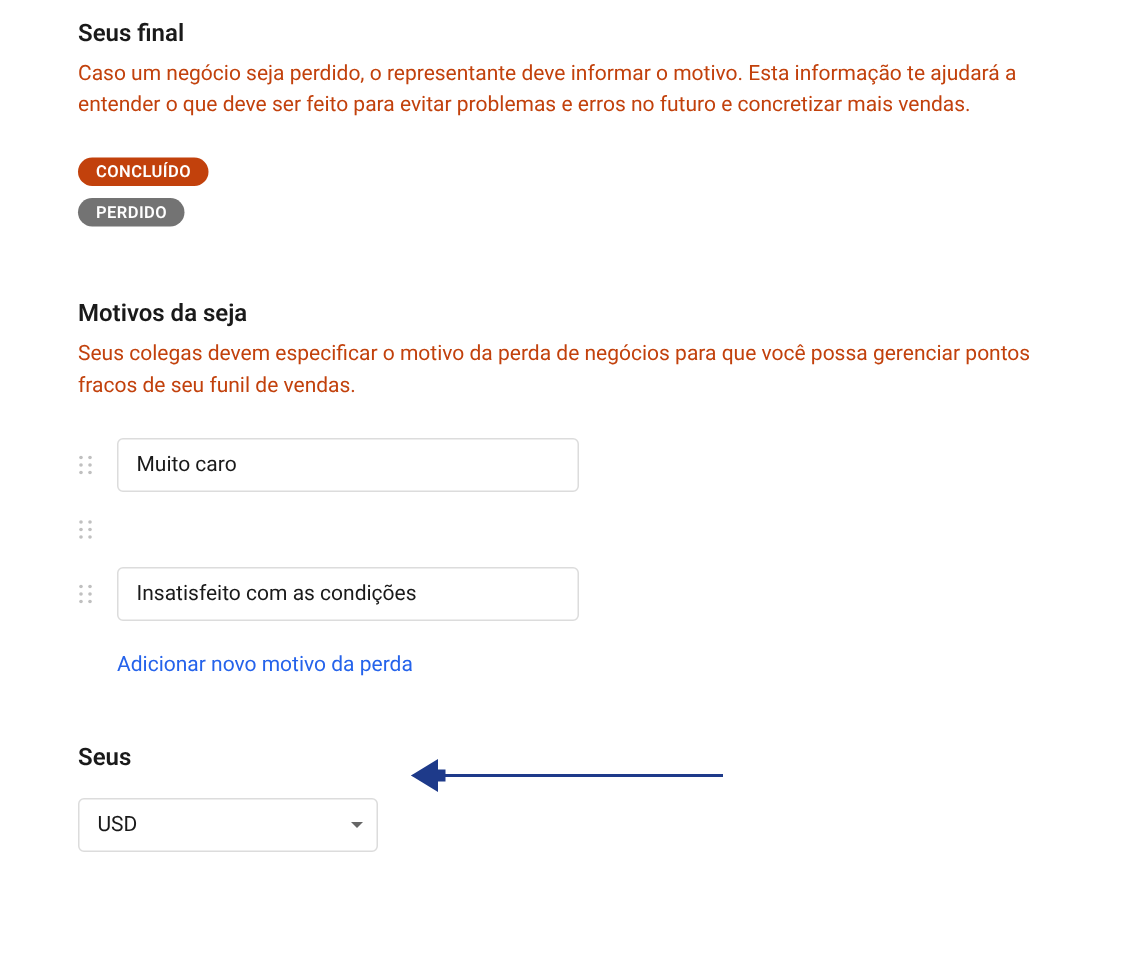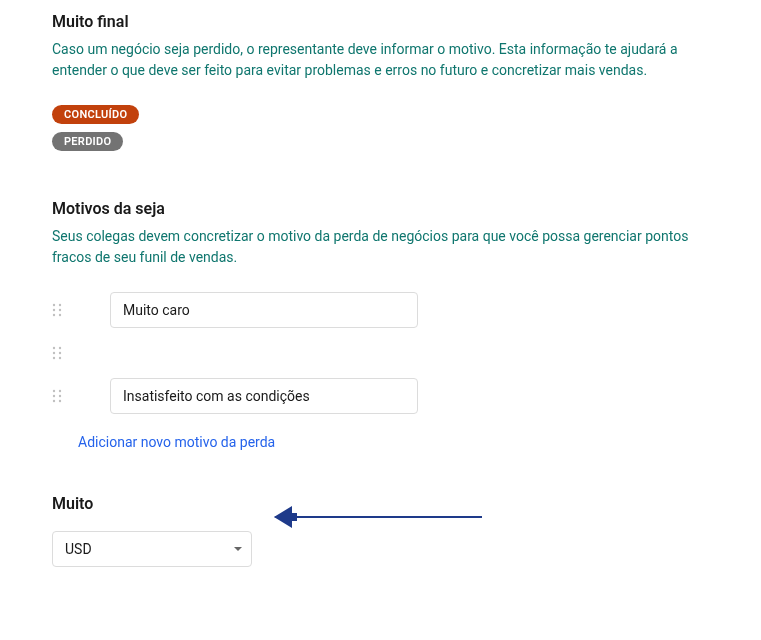--- a/index.html
+++ b/index.html
@@ -16,21 +16,21 @@
     }
     .section-title {
       font-size: 16px;
       font-weight: 600;
       color: #1a1a1a;
       margin-bottom: 8px;
     }
     .section-desc {
       font-size: 14px;
       line-height: 1.5;
-      color: #0f766e;
+      color: #c2410c;
       margin-bottom: 24px;
     }
     .badge {
       display: inline-block;
       padding: 3px 12px;
       border-radius: 12px;
       font-size: 11px;
       font-weight: 600;
       letter-spacing: 0.3px;
       color: #ffffff;
@@ -45,21 +45,20 @@
     .badges-wrap {
       display: flex;
       flex-direction: column;
       align-items: flex-start;
       margin-bottom: 40px;
     }
     .reason-row {
       display: flex;
       align-items: center;
       margin-bottom: 18px;
-      gap: 32px;
     }
     .drag-handle {
       width: 24px;
       display: flex;
       align-items: center;
       justify-content: flex-start;
       color: #c0c0c0;
       cursor: grab;
       margin-right: 2px;
     }
@@ -124,30 +123,30 @@
       pointer-events: none;
     }
     .arrow-annotation {
       position: absolute;
       pointer-events: none;
     }
   </style>
 </head>
 <body>
 
-<h2 class="section-title">Muito final</h2>
+<h2 class="section-title">Seus final</h2>
 <p class="section-desc">Caso um negócio seja perdido, o representante deve informar o motivo. Esta informação te ajudará a entender o que deve ser feito para evitar problemas e erros no futuro e concretizar mais vendas.</p>
 
 <div class="badges-wrap">
   <span class="badge badge-green">CONCLUÍDO</span>
   <span class="badge badge-red">PERDIDO</span>
 </div>
 
 <h2 class="section-title">Motivos da seja</h2>
-<p class="section-desc">Seus colegas devem concretizar o motivo da perda de negócios para que você possa gerenciar pontos fracos de seu funil de vendas.</p>
+<p class="section-desc">Seus colegas devem especificar o motivo da perda de negócios para que você possa gerenciar pontos fracos de seu funil de vendas.</p>
 
 <div style="position:relative;">
 
   <div class="reason-row">
     <span class="drag-handle">
       <svg viewBox="0 0 10 14" fill="currentColor">
           <circle cx="2" cy="2" r="1.2"></circle>
           <circle cx="8" cy="2" r="1.2"></circle>
           <circle cx="2" cy="7" r="1.2"></circle>
           <circle cx="8" cy="7" r="1.2"></circle>
@@ -195,19 +194,19 @@
         <stop offset="0%" stop-color="#1e40af"></stop>
         <stop offset="100%" stop-color="#1e3a8a"></stop>
       </linearGradient>
     </defs>
     <path d="M 210 14 L 20 14 L 20 8 L 2 15 L 20 22 L 20 16 L 210 16 Z" fill="#1e3a8a"></path>
     <path d="M 20 4 L 2 15 L 20 26 L 20 19 L 25 19 L 25 11 L 20 11 Z" fill="#1e3a8a"></path>
   </svg>
 </div>
 
 <div class="currency-wrap">
-  <h2 class="section-title">Muito</h2>
+  <h2 class="section-title">Seus</h2>
   <div class="select-wrap">
     <select class="currency-select">
       <option>USD</option>
     </select>
   </div>
 </div>
 
 </body></html>

